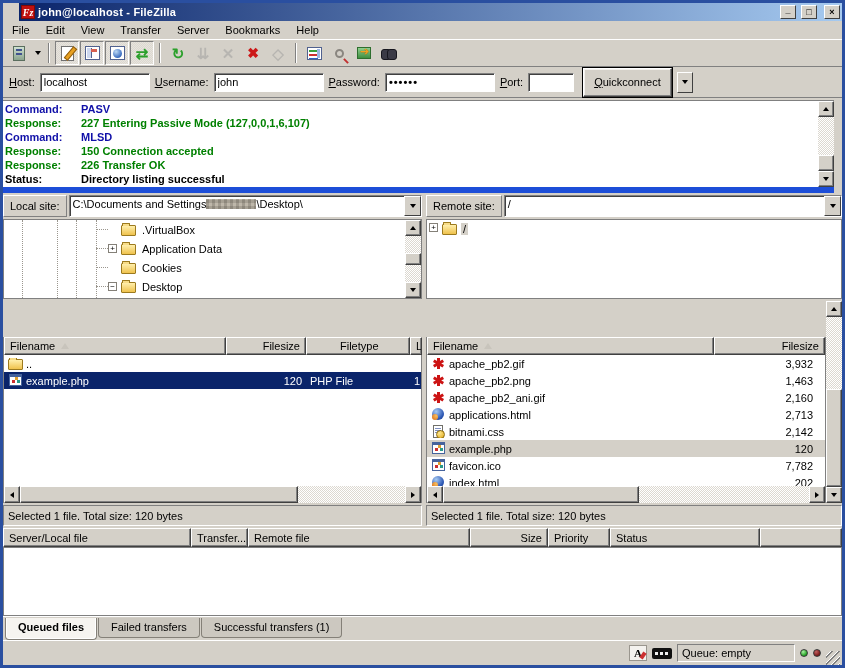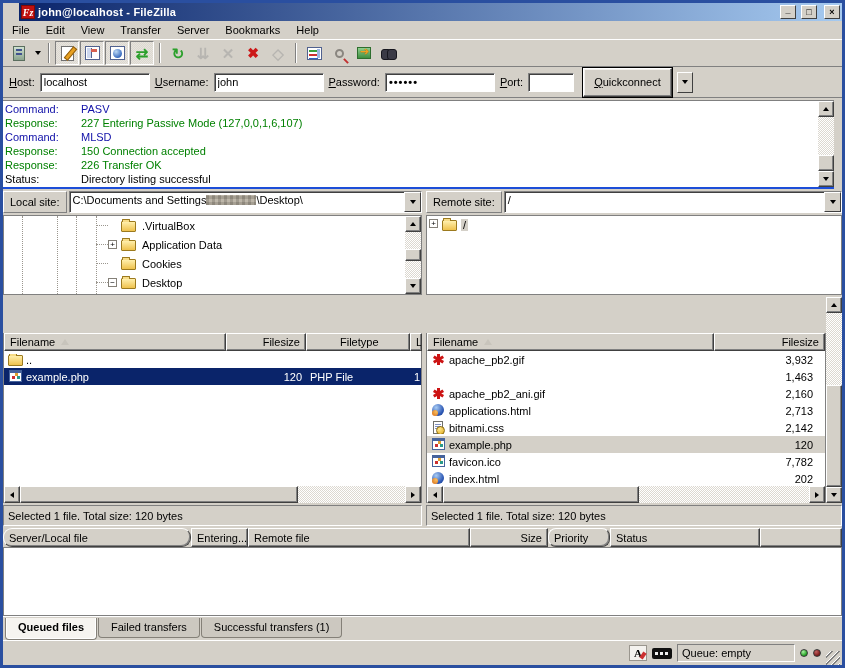--- a/index.html
+++ b/index.html
@@ -85,21 +85,21 @@
   .qc-btn{
     height:29px; padding:0 10px; background:#D4D0C8;
     border:1px solid; border-color:#fff #404040 #404040 #fff;
     box-shadow:inset -1px -1px 0 #808080, inset 1px 1px 0 #f4f2ee, 0 0 0 1px #000;
     font:11px "Liberation Sans",sans-serif; margin-left:4px;
   }
   .qc-btn::first-letter{ text-decoration:underline; }
   .qc-drop{ width:16px; height:21px; background:#D4D0C8; border:1px solid; border-color:#fff #404040 #404040 #fff; display:flex; align-items:center; justify-content:center; }
 
   
-  .logwrap{ flex:0 0 87px; margin:2px 8px 1px 0; display:flex; background:#fff; border-top:1px solid #808080; border-bottom:2px solid #1d4ed8; }
+  .logwrap{ flex:0 0 87px; margin:2px 8px 1px 0; display:flex; background:#fff; border-top:1px solid #808080; border-bottom:6px solid #1d4ed8;font-weight:bold; }
   .loglines{ flex:1; padding:1px 2px; overflow:hidden; }
   .logline{ display:flex; line-height:14px; white-space:nowrap; }
   .logline .lbl{ width:76px; flex:0 0 76px; }
 
   
   .vscroll{ width:16px; flex:0 0 16px; display:flex; flex-direction:column; background:repeating-conic-gradient(#fff 0% 25%, #dcd8d0 0% 50%); background-size:2px 2px; }
   .hscroll{ height:17px; flex:0 0 17px; display:flex; background:repeating-conic-gradient(#fff 0% 25%, #dcd8d0 0% 50%); background-size:2px 2px; }
   .sb-btn{ width:16px; height:16px; flex:0 0 16px; background:#D4D0C8; border:1px solid; border-color:#fff #404040 #404040 #fff; box-shadow:inset -1px -1px 0 #808080; display:flex; align-items:center; justify-content:center; }
   .hscroll .sb-btn{ height:17px; }
   .sb-thumb{ background:#D4D0C8; border:1px solid; border-color:#fff #404040 #404040 #fff; box-shadow:inset -1px -1px 0 #808080; }
@@ -470,20 +470,26 @@
               <div class="frow">
                 <span class="cell" style="width: 287px; flex: 0 0 287px;">
                   <span class="fi fi-img">
                     <i></i>
                   </span>
                   <span>apache_pb2.gif</span>
                 </span>
                 <span class="cell num" style="flex: 1 1 0%; padding-right: 12px;">3,932</span>
               </div>
               <div class="frow">
+                <span class="cell" style="width: 287px; flex: 0 0 287px;">
+                  <span class="fi fi-img">
+                    <i></i>
+                  </span>
+                  <span>apache_pb2.png</span>
+                </span>
                 <span class="cell num" style="flex: 1 1 0%; padding-right: 12px;">1,463</span>
               </div>
               <div class="frow">
                 <span class="cell" style="width: 287px; flex: 0 0 287px;">
                   <span class="fi fi-img">
                     <i></i>
                   </span>
                   <span>apache_pb2_ani.gif</span>
                 </span>
                 <span class="cell num" style="flex: 1 1 0%; padding-right: 12px;">2,160</span>
@@ -564,33 +570,33 @@
               <span class="tri-dn"></span>
             </span>
         </div>
       </div>
       <div class="sel-status">Selected 1 file. Total size: 120 bytes</div>
     </div>
   </div>
 
   <div class="queue">
     <div class="qheader" id="queueheader">
-        <div class="hcell" style="width: 188px; flex: 0 0 188px; border-radius: 9px;">
+        <div class="hcell" style="width: 188px; flex: 0 0 188px;">
           <span>Server/Local file</span>
         </div>
         <div class="hcell" style="width: 57px; flex: 0 0 57px;">
-          <span>Entering...</span>
+          <span>Transfer...</span>
         </div>
         <div class="hcell" style="width: 222px; flex: 0 0 222px;">
           <span>Remote file</span>
         </div>
         <div class="hcell right" style="width: 78px; flex: 0 0 78px;">
           <span>Size</span>
         </div>
-        <div class="hcell" style="width: 62px; flex: 0 0 62px; border-radius: 8px;">
+        <div class="hcell" style="width: 62px; flex: 0 0 62px;">
           <span>Priority</span>
         </div>
         <div class="hcell" style="width: 150px; flex: 0 0 150px;">
           <span>Status</span>
         </div>
         <div class="hcell" style="flex: 1 1 0%;">
           <span></span>
         </div>
       </div>
     <div class="qbody"></div>

